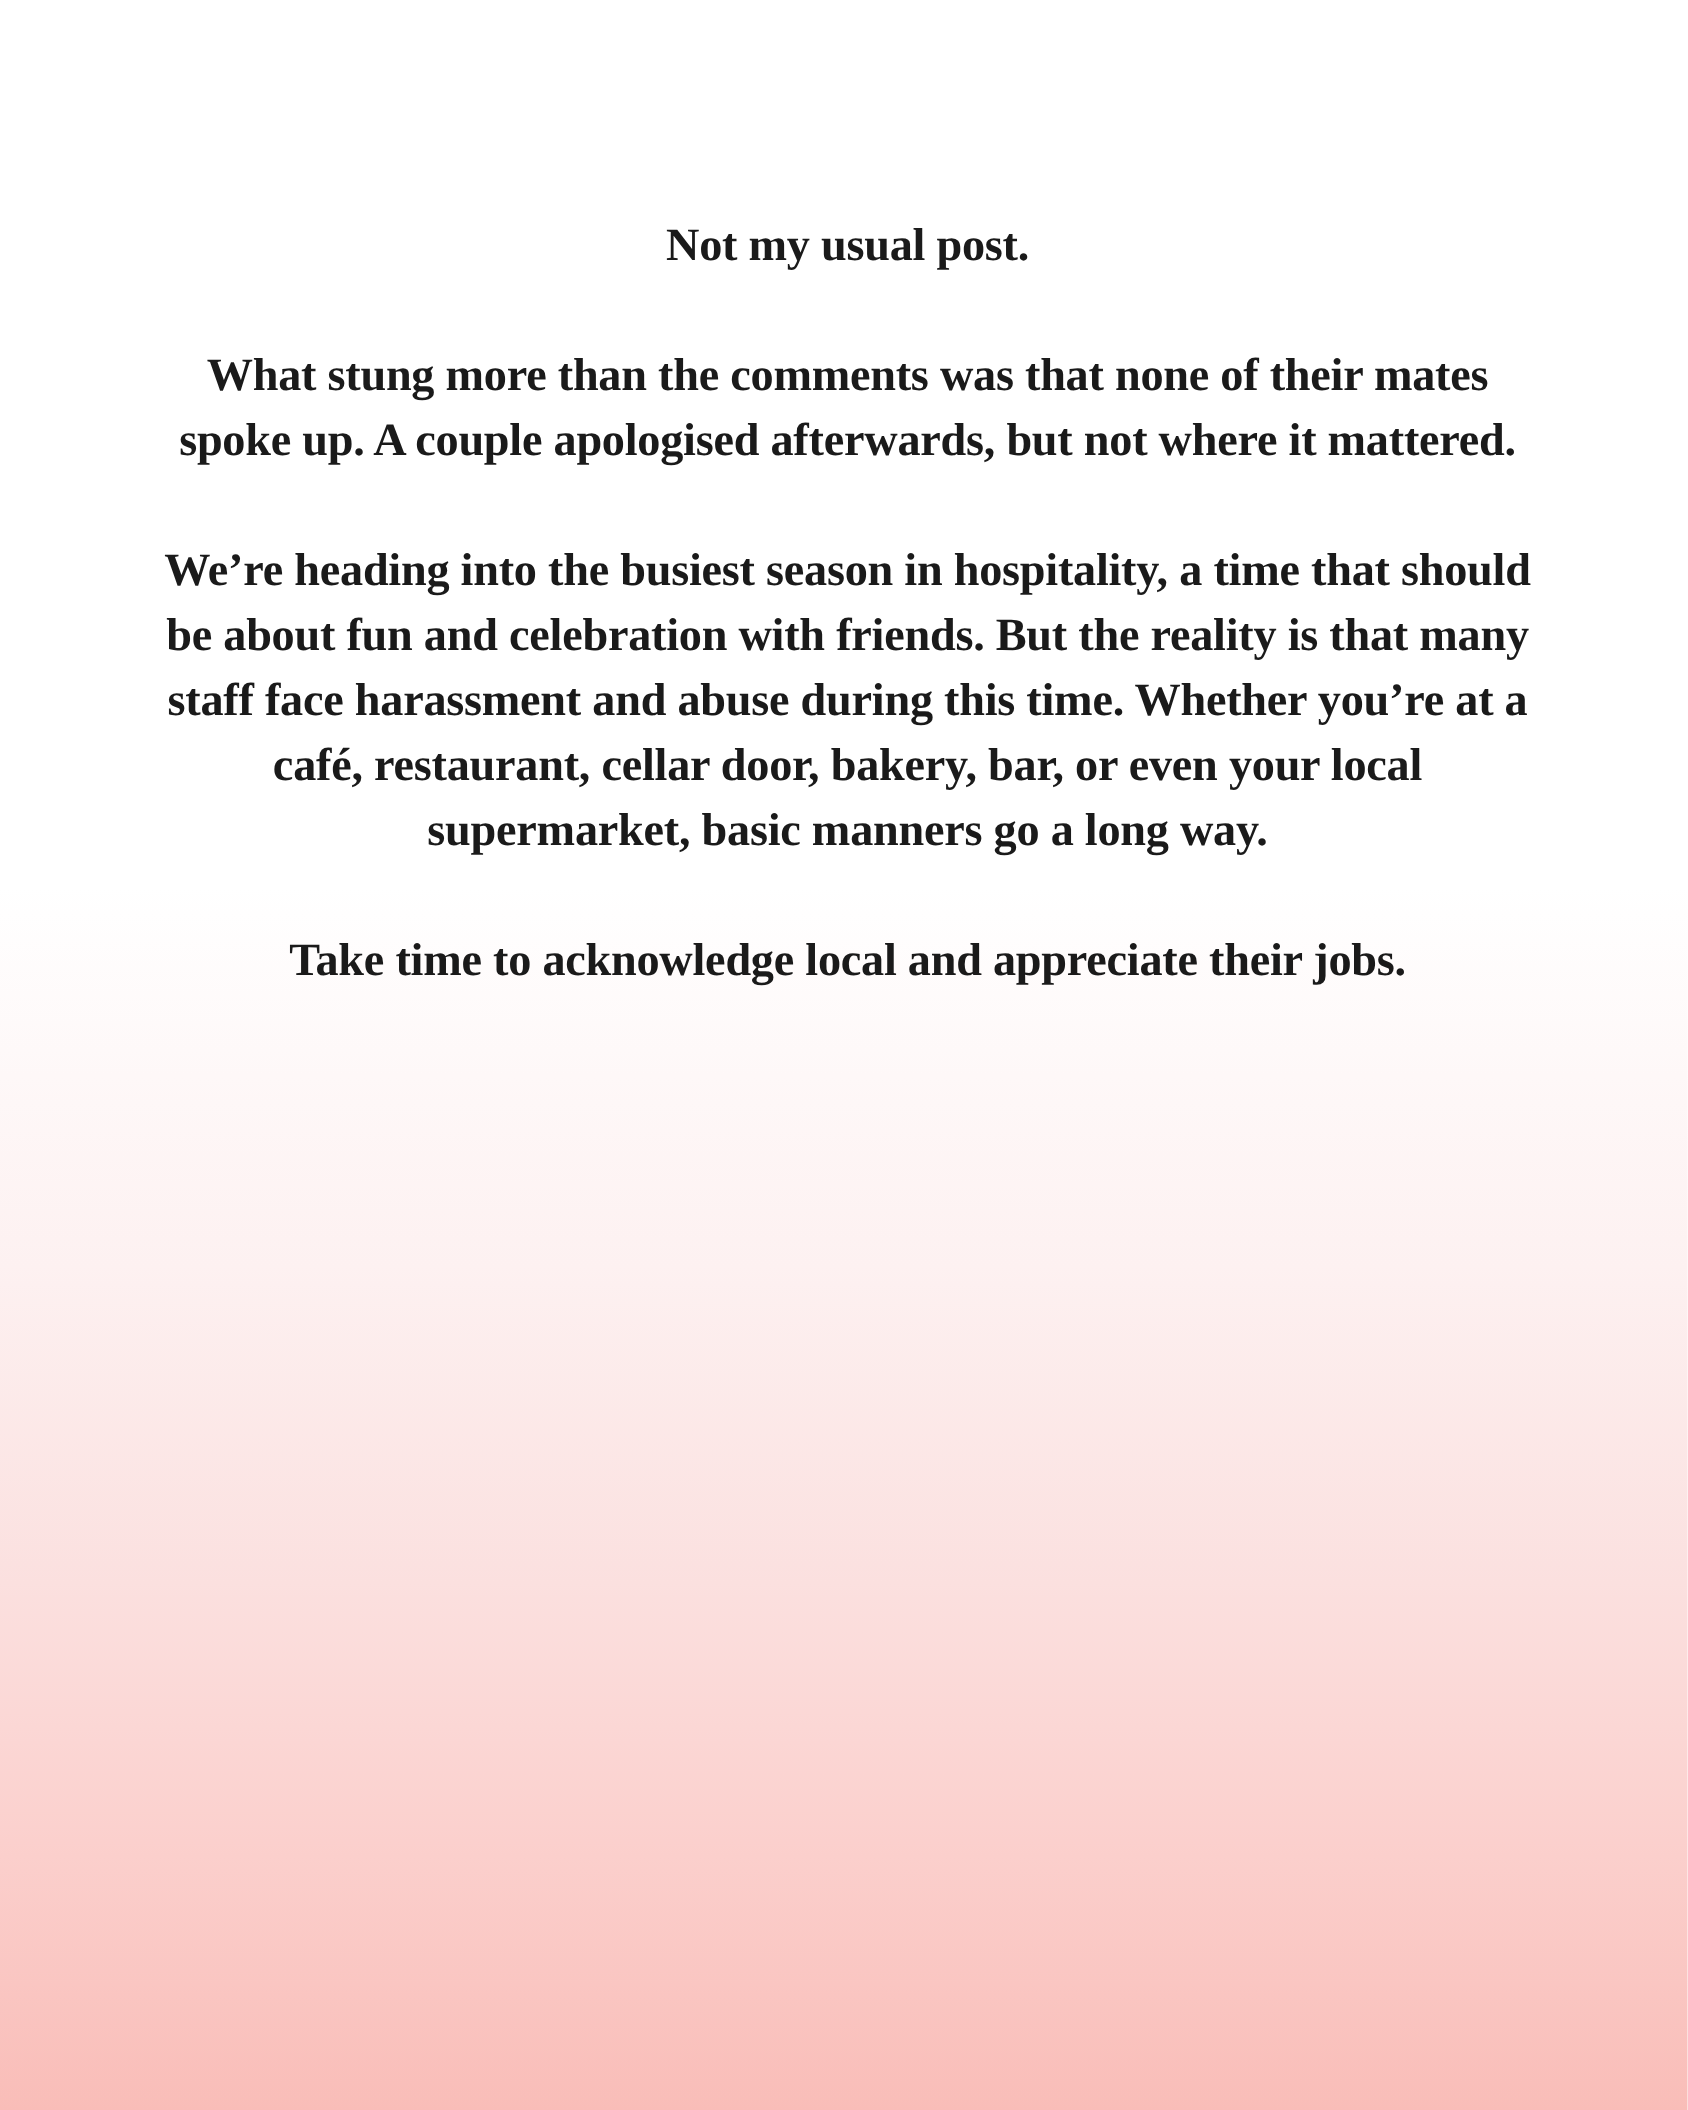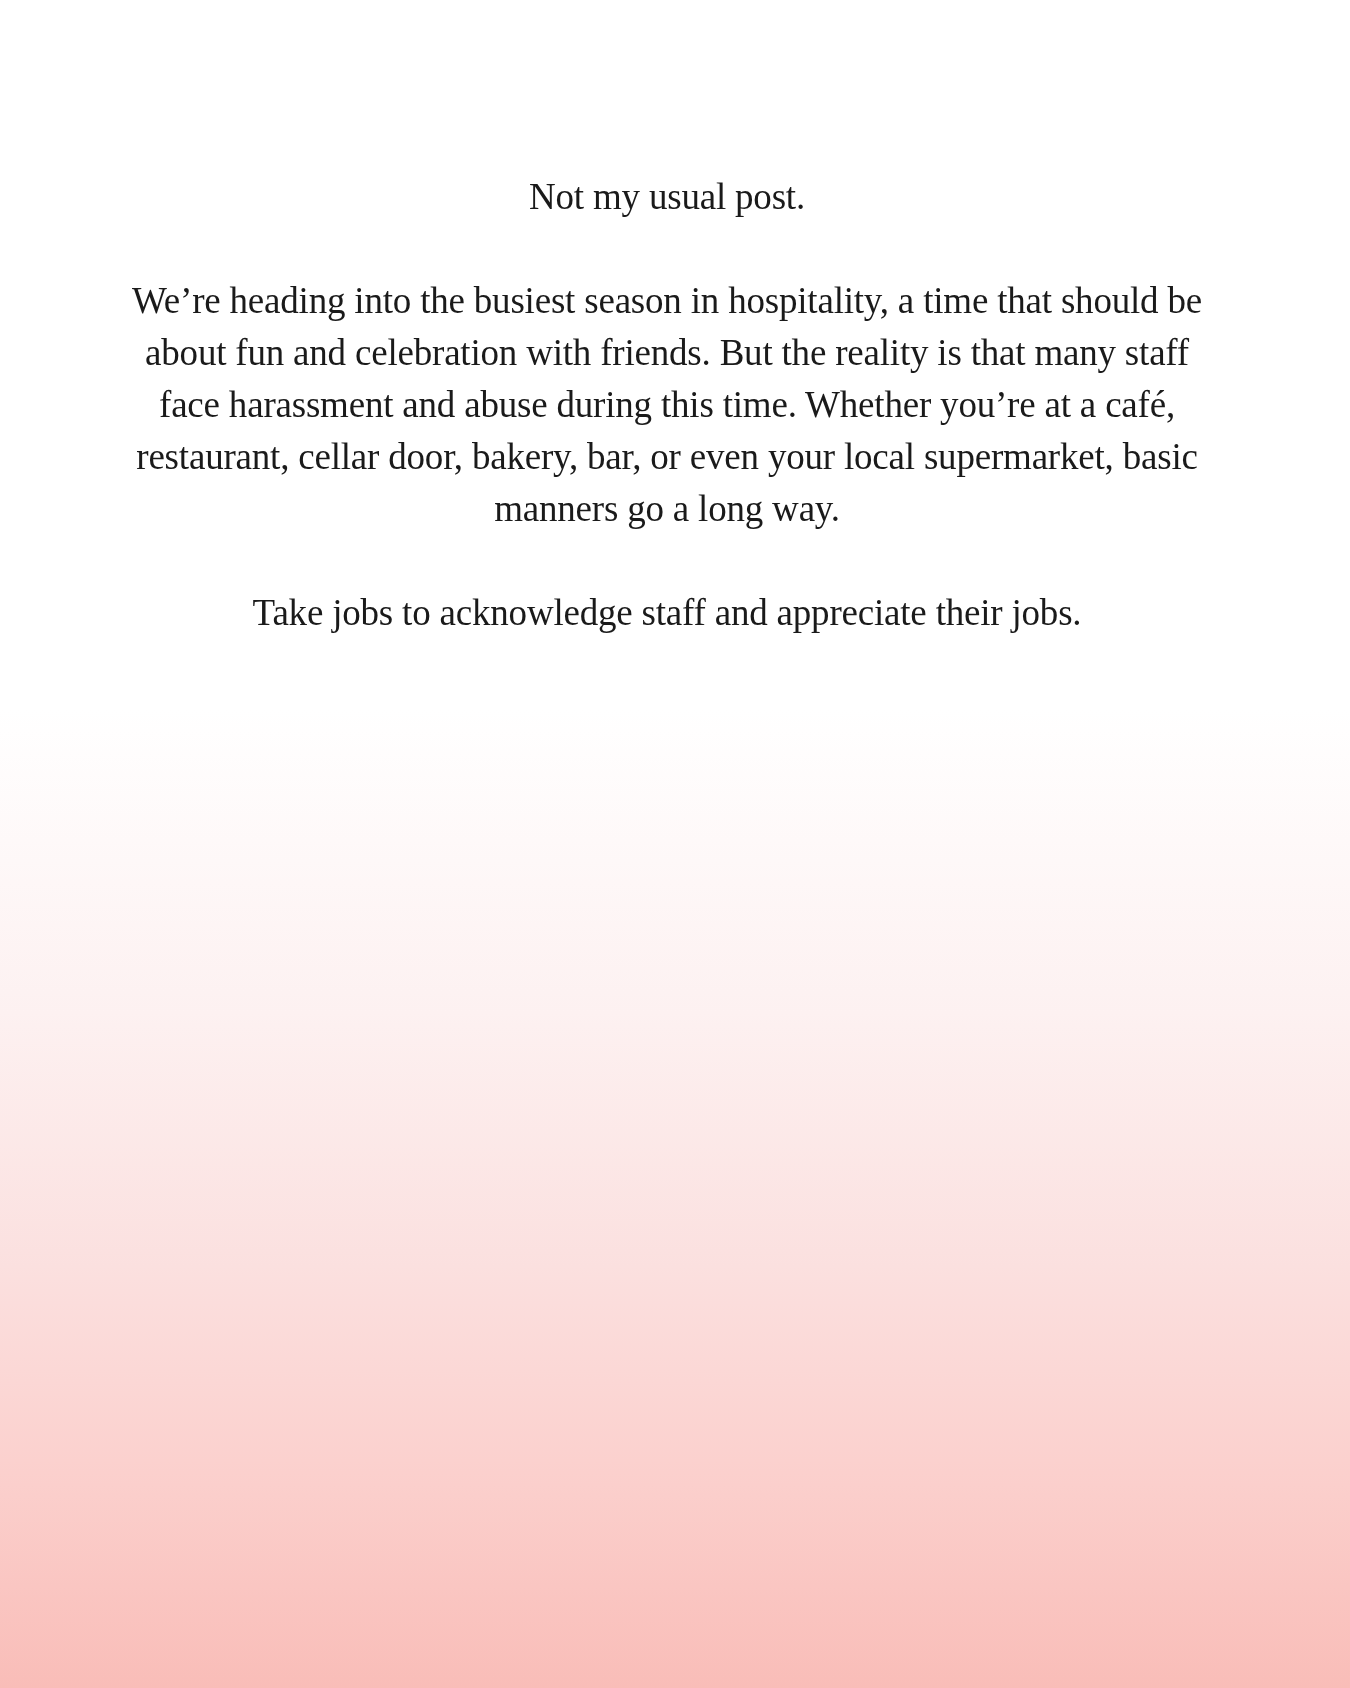--- a/index.html
+++ b/index.html
@@ -7,29 +7,31 @@
     width: 1350px;
     height: 1688px;
     overflow: hidden;
     background: linear-gradient(to bottom, #ffffff 0%, #ffffff 42%, #fdf1f1 60%, #fbe0df 75%, #fbcfcc 88%, #f9bdb8 100%);
     font-family: "Liberation Serif", "DejaVu Serif", serif;
     color: #1a1a1a;
   }
   .post {
     position: absolute;
     top: 171px;
-    left: 112px;
+    left: 123px;
     width: 1110px;
     text-align: center;
     font-size: 37px;
     line-height: 52px;
     letter-spacing: -0.2px;
+    font-weight: bold;
   }
   .post p { margin: 0 0 52px 0; }
 </style>
 </head>
 <body>
 
 <div class="post">
   <p>Not my usual post.</p>
+  <p>What stung more than the comments was that none of their mates spoke up. A couple apologised afterwards, but not where it mattered.</p>
   <p>We’re heading into the busiest season in hospitality, a time that should be about fun and celebration with friends. But the reality is that many staff face harassment and abuse during this time. Whether you’re at a café, restaurant, cellar door, bakery, bar, or even your local supermarket, basic manners go a long way.</p>
-  <p>Take jobs to acknowledge staff and appreciate their jobs.</p>
+  <p>Take time to acknowledge local and appreciate their jobs.</p>
 </div>
 
 </body></html>

